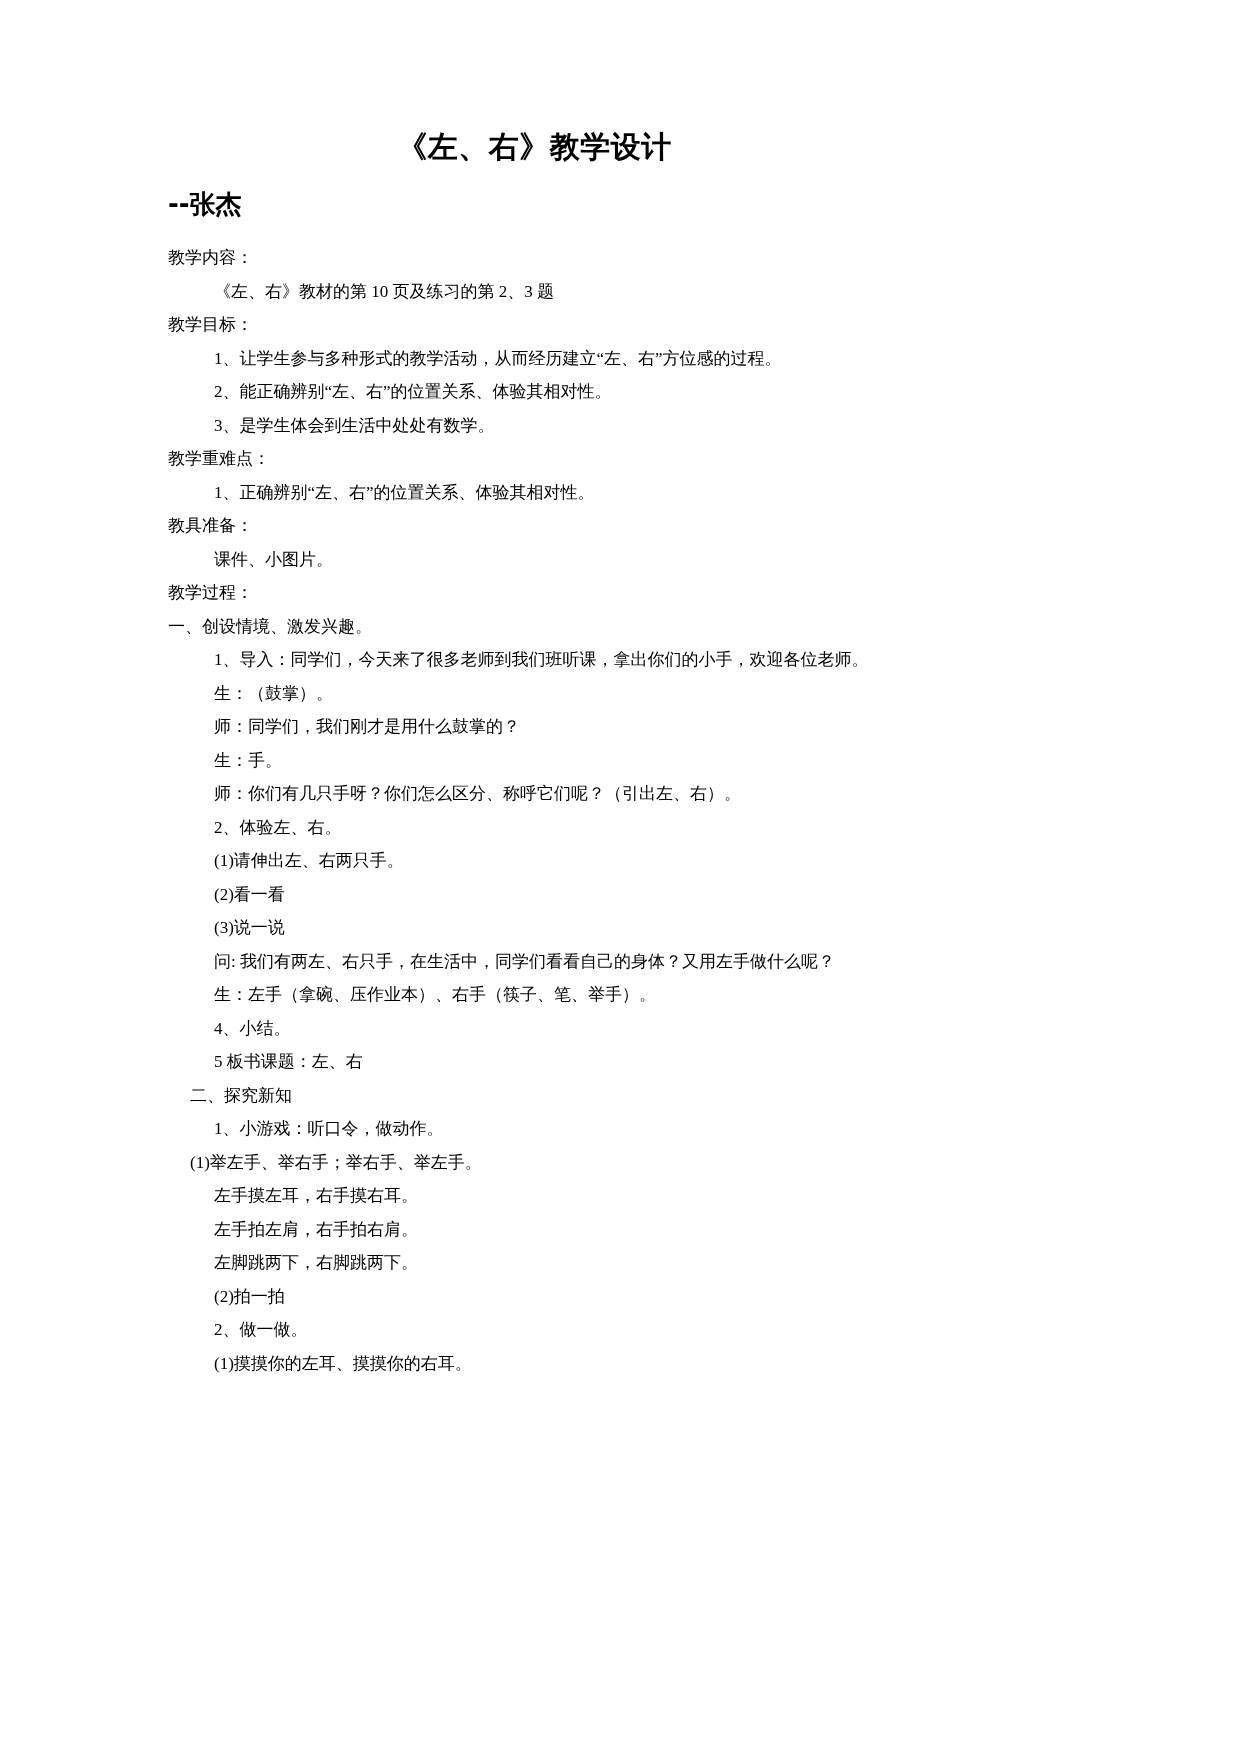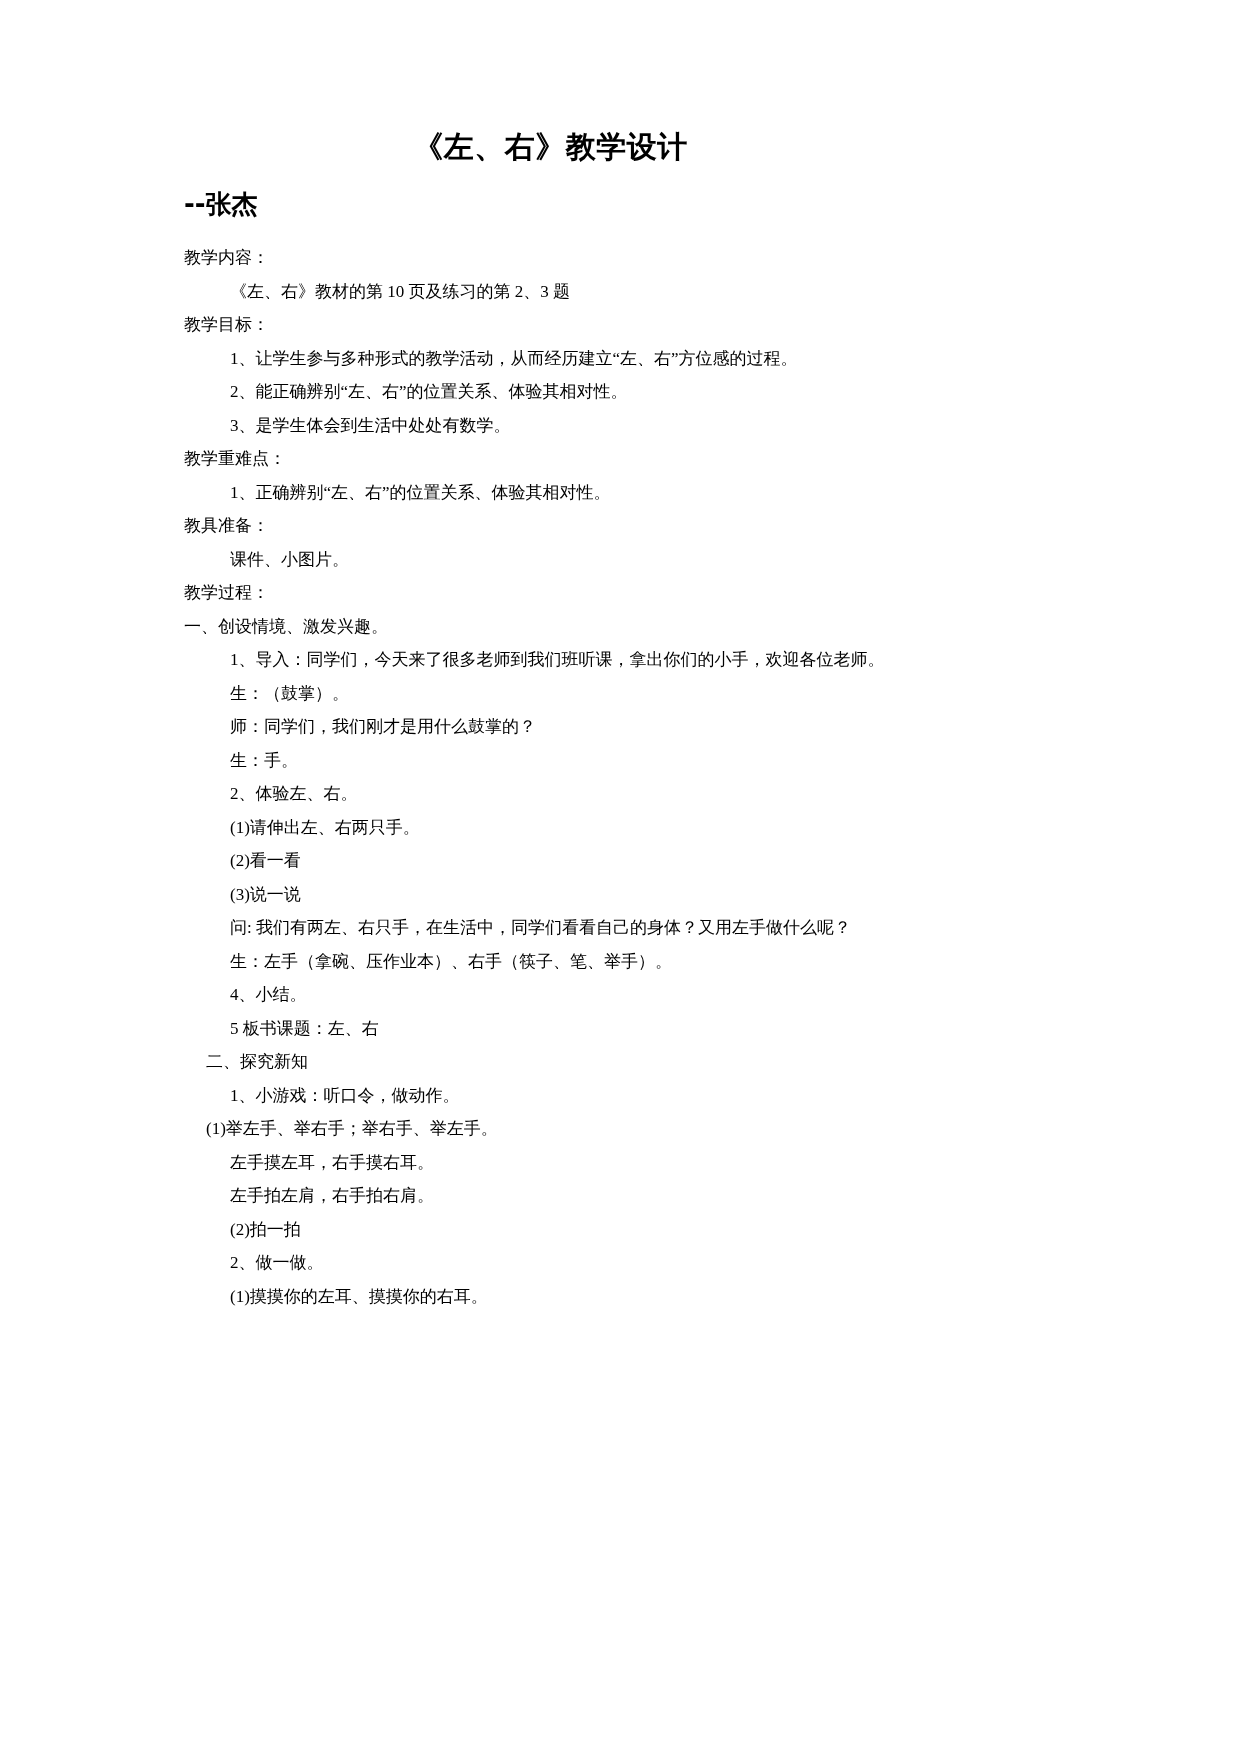--- a/index.html
+++ b/index.html
@@ -13,21 +13,20 @@
     font-family: "Liberation Serif", "DejaVu Serif", serif;
     color: #000000;
     position: relative;
     overflow: hidden;
   }
   .page {
     box-sizing: border-box;
     width: 1003px;
     height: 1754px;
     padding: 128px 102px 0 168px;
-    margin-left: 16px;
   }
   .doc-title {
     text-align: center;
     font-family: "DejaVu Sans", "Liberation Sans", sans-serif;
     font-weight: bold;
     font-size: 30px;
     line-height: 1.25;
     margin: 0 0 6px 0;
     letter-spacing: 0.5px;
   }
@@ -68,30 +67,32 @@
       <p class="p indent1">教学重难点：</p>
       <p class="p indent2">1、正确辨别“左、右”的位置关系、体验其相对性。</p>
       <p class="p indent1">教具准备：</p>
       <p class="p indent2">课件、小图片。</p>
       <p class="p indent1">教学过程：</p>
       <p class="p indent1">一、创设情境、激发兴趣。</p>
       <p class="p indent2">1、导入：同学们，今天来了很多老师到我们班听课，拿出你们的小手，欢迎各位老师。</p>
       <p class="p indent2">生：（鼓掌）。</p>
       <p class="p indent2">师：同学们，我们刚才是用什么鼓掌的？</p>
       <p class="p indent2">生：手。</p>
+      <p class="p indent2">师：你们有几只手呀？你们怎么区分、称呼它们呢？（引出左、右）。</p>
       <p class="p indent2">2、体验左、右。</p>
       <p class="p indent2">(1)请伸出左、右两只手。</p>
       <p class="p indent2">(2)看一看</p>
       <p class="p indent2">(3)说一说</p>
       <p class="p indent2">问: 我们有两左、右只手，在生活中，同学们看看自己的身体？又用左手做什么呢？</p>
       <p class="p indent2">生：左手（拿碗、压作业本）、右手（筷子、笔、举手）。</p>
       <p class="p indent2">4、小结。</p>
       <p class="p indent2">5 板书课题：左、右</p>
       <p class="p indent-sm">二、探究新知</p>
       <p class="p indent2">1、小游戏：听口令，做动作。</p>
       <p class="p indent-sm">(1)举左手、举右手；举右手、举左手。</p>
       <p class="p indent2">左手摸左耳，右手摸右耳。</p>
       <p class="p indent2">左手拍左肩，右手拍右肩。</p>
+      <p class="p indent2">左脚跳两下，右脚跳两下。</p>
       <p class="p indent2">(2)拍一拍</p>
       <p class="p indent2">2、做一做。</p>
       <p class="p indent2">(1)摸摸你的左耳、摸摸你的右耳。</p>
     </div>
 </div>
 
 </body></html>

